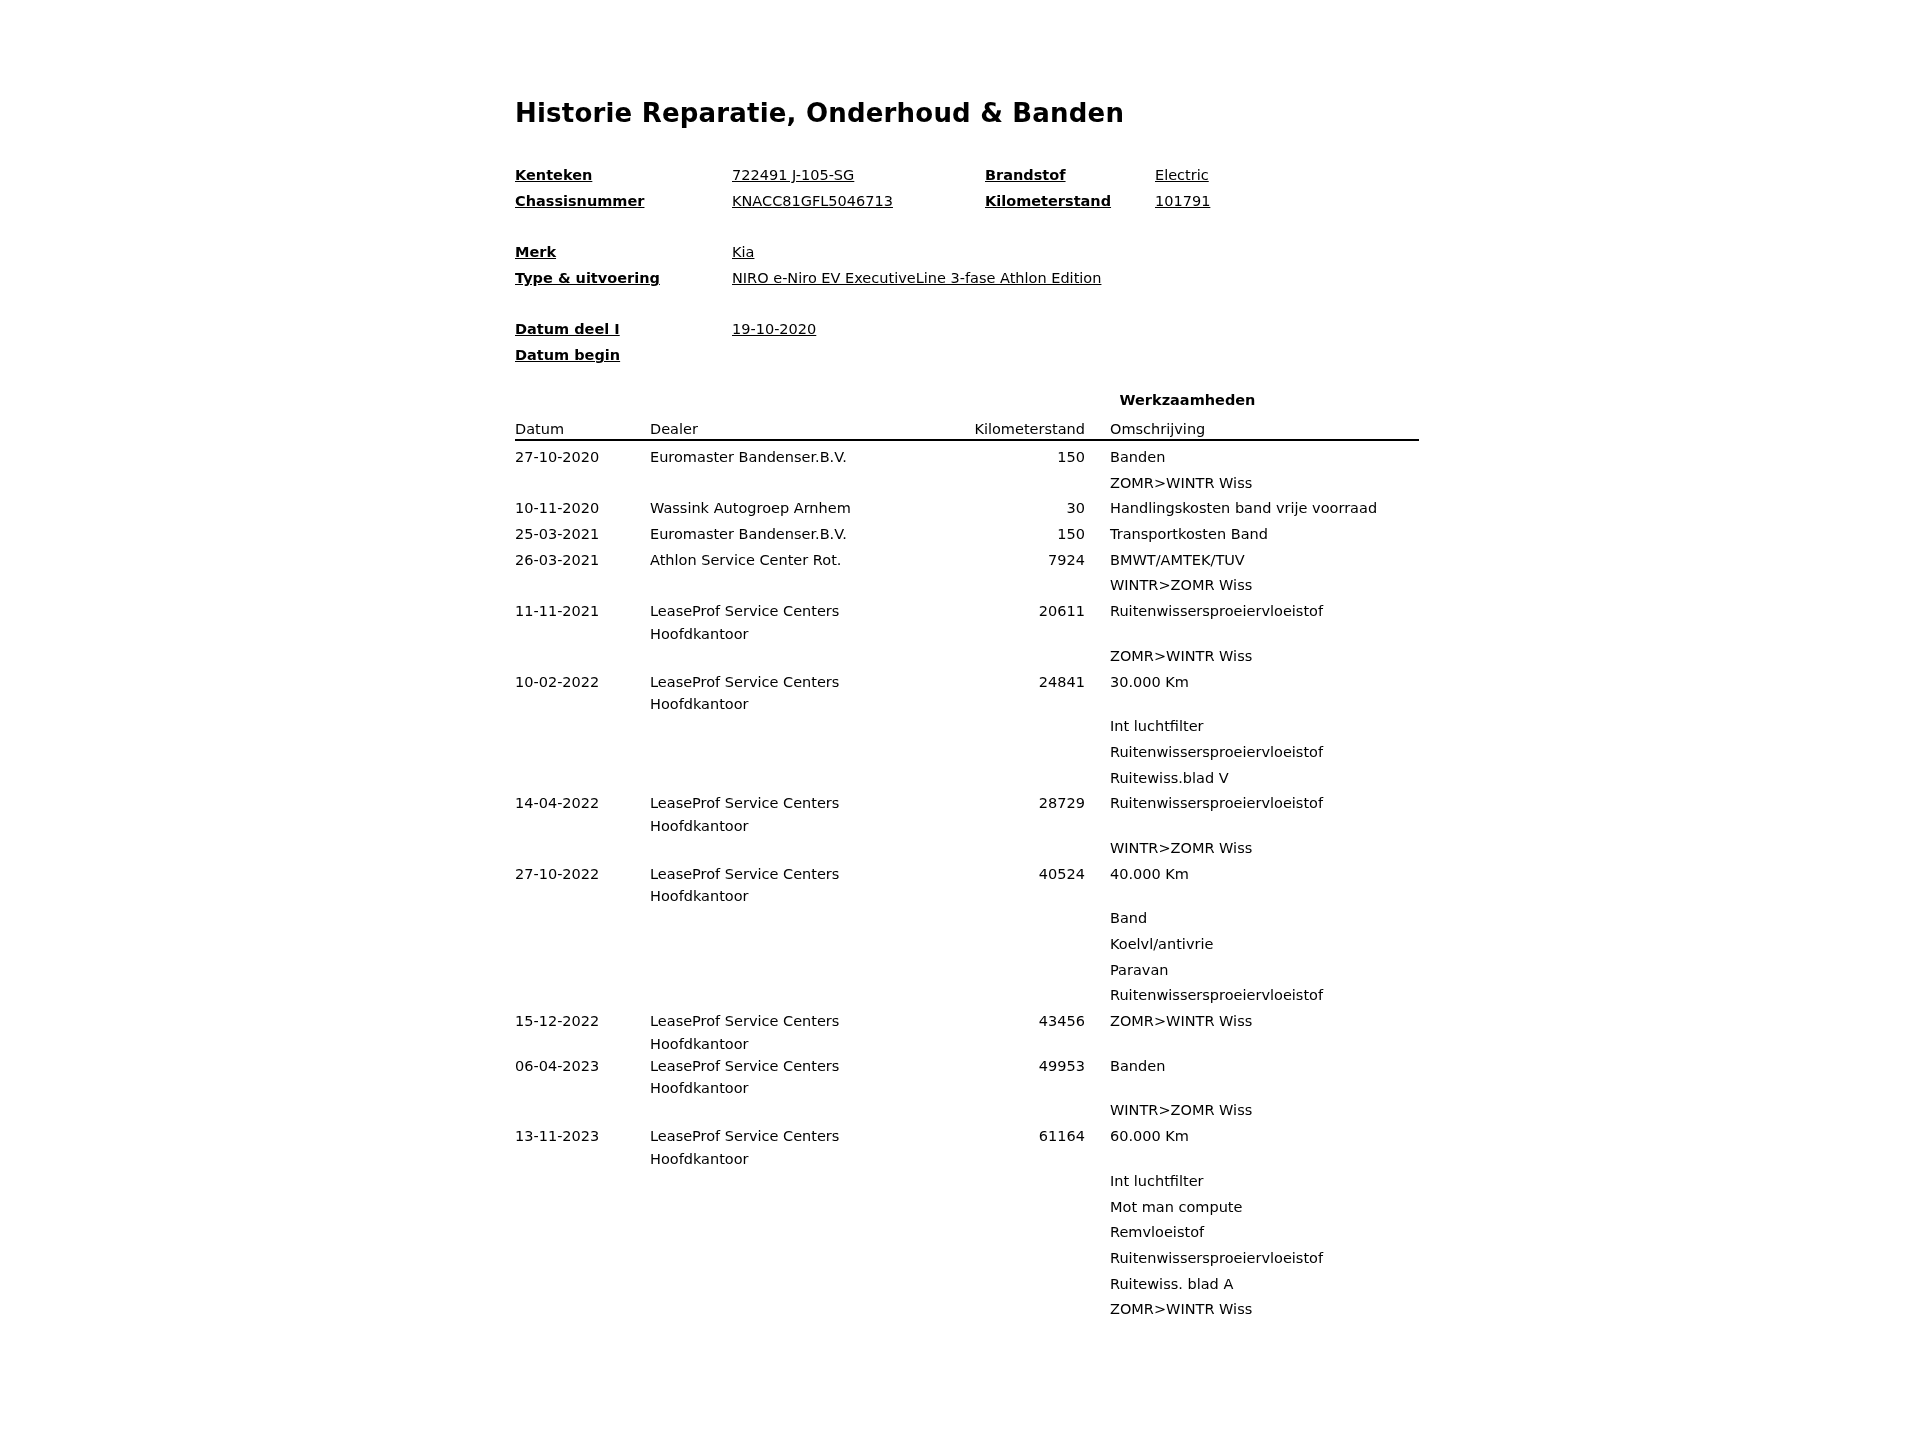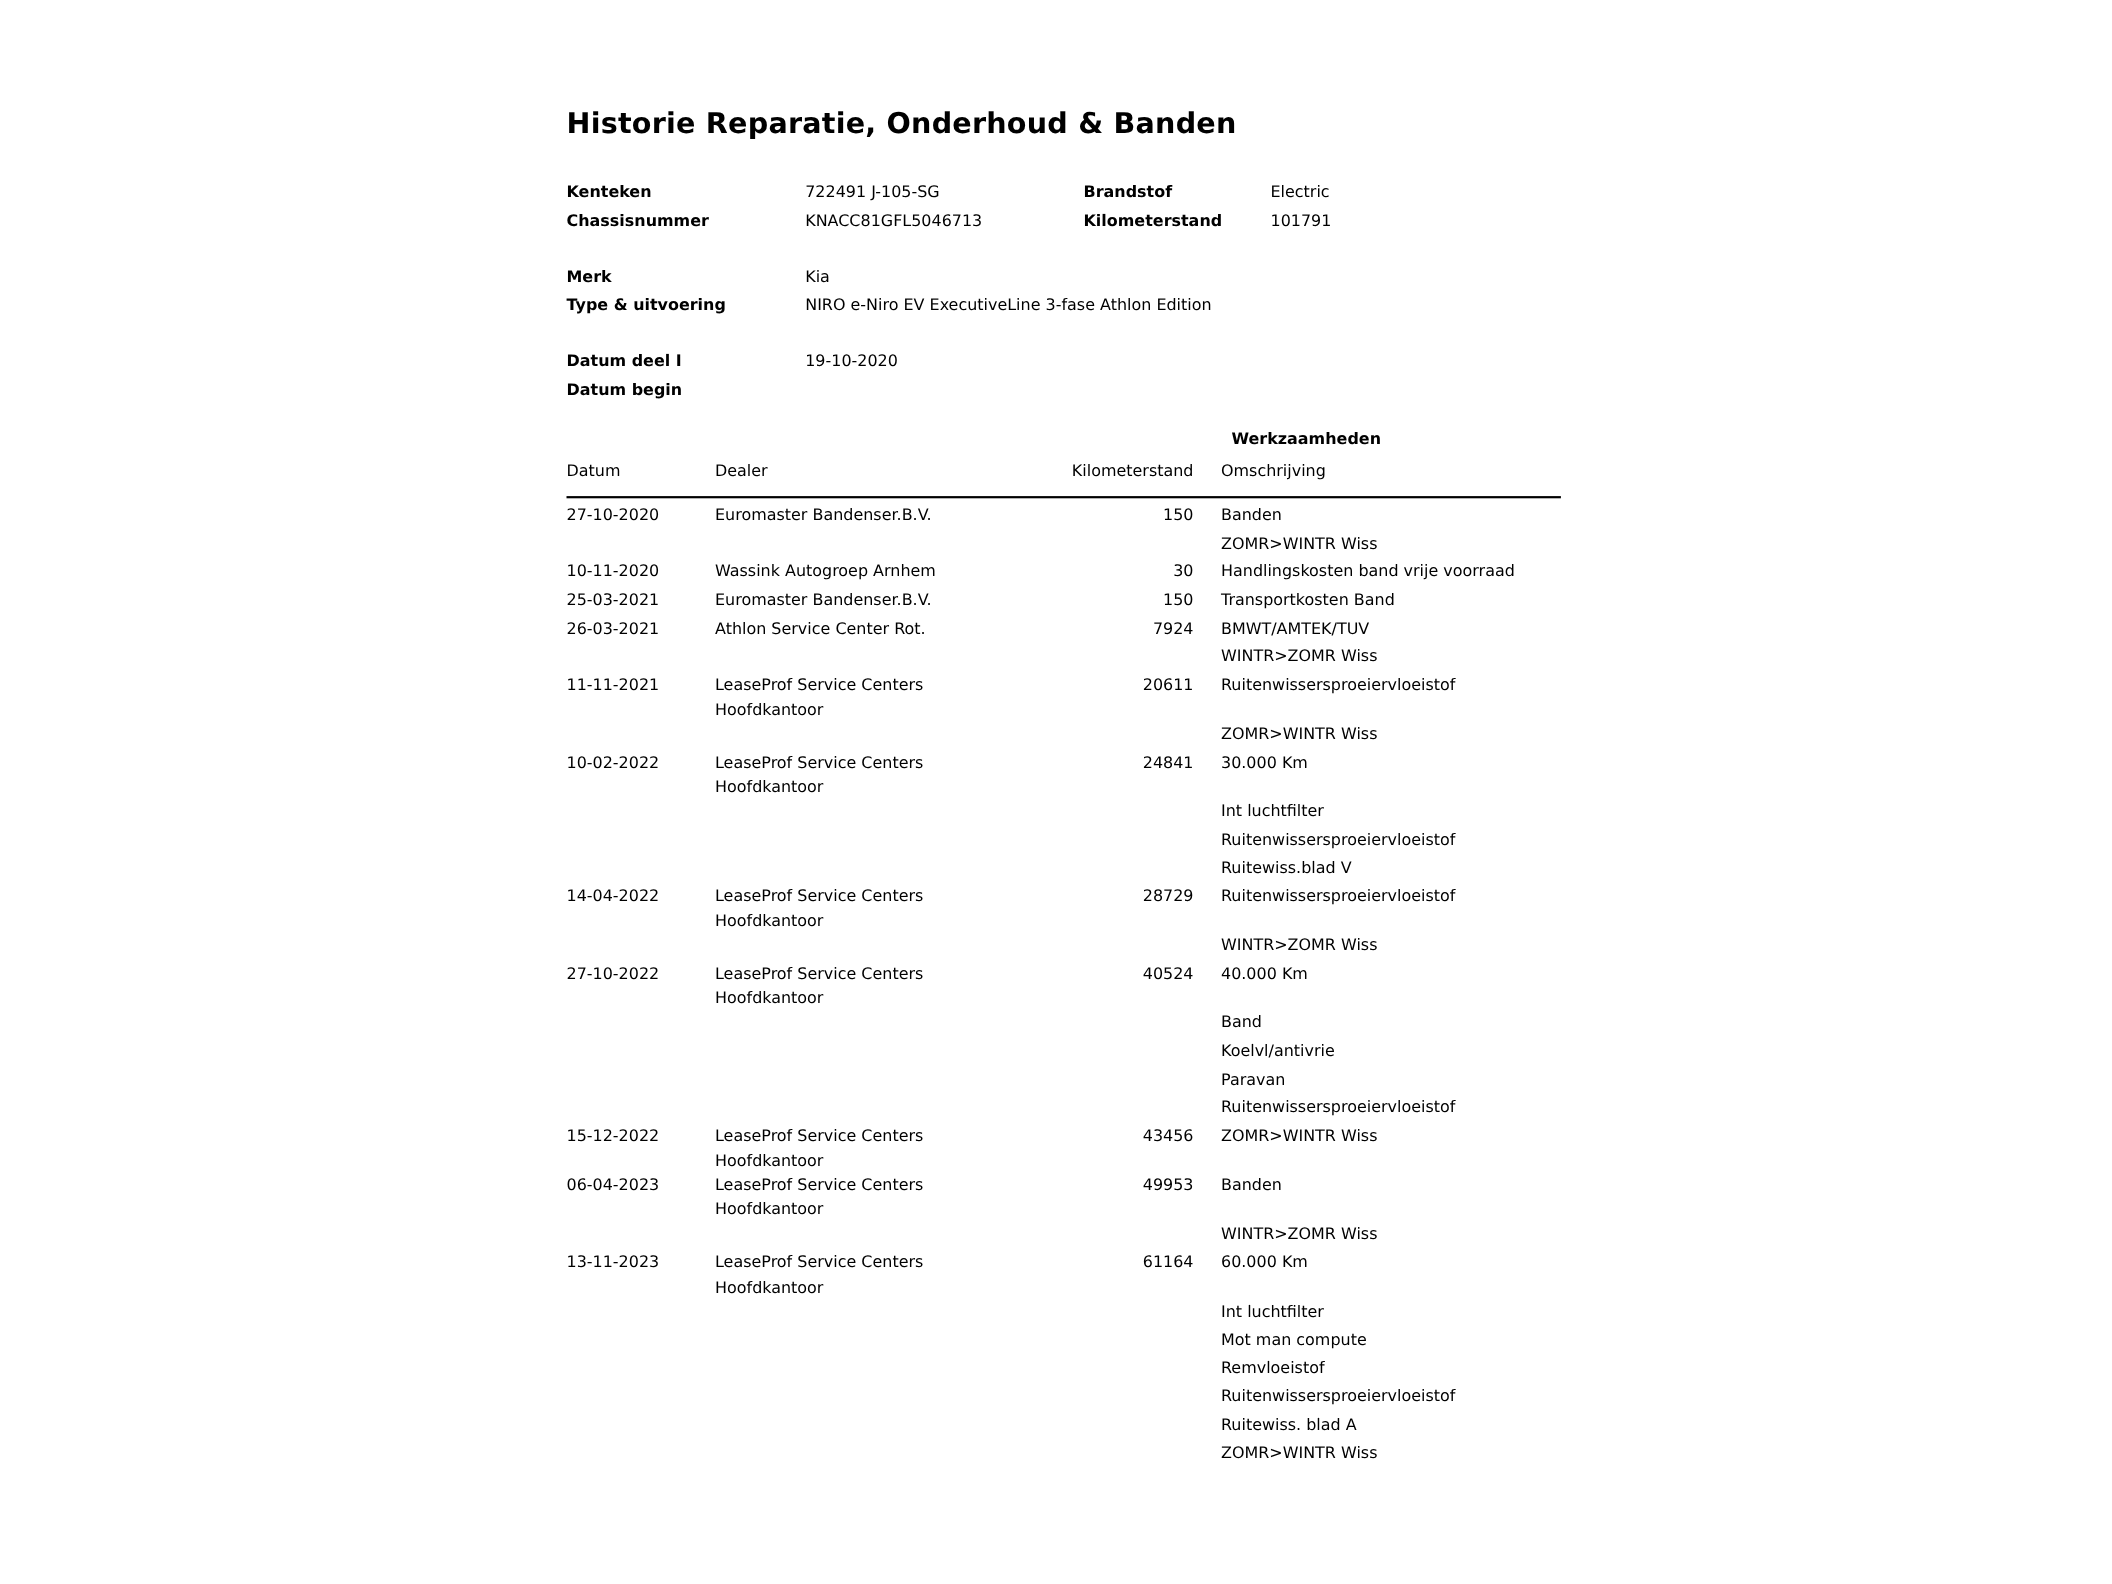--- a/index.html
+++ b/index.html
@@ -18,21 +18,21 @@
     height: 1440px;
     padding: 100px 60px 0 515px;
   }
   .doc-title {
     margin: 0;
     font-size: 26px;
     font-weight: bold;
     letter-spacing: 0.2px;
     line-height: 27px;
   }
-  .info-block { margin: 0; }
+  .info-block { margin: 0; text-decoration: underline; }
   .info-block.b1 { margin-top: 35px; }
   .info-block.b2 { margin-top: 25px; }
   .info-block.b3 { margin-top: 25px; }
   .info-row {
     display: flex;
     font-size: 14.5px;
     line-height: 26px;
     white-space: nowrap;
   }
   .il  { width: 217px; font-weight: bold; }
@@ -43,21 +43,21 @@
     margin: 19px 0 0 0;
     font-size: 14.5px;
     font-weight: bold;
     line-height: 26px;
     text-align: center;
   }
   .wz-table { width: 904px; margin-top: 6px; font-size: 14.5px; }
   .thead {
     display: flex;
     line-height: 20px;
-    padding-bottom: 12px;
+    padding-bottom: 0;
     border-bottom: 2px solid #000000;
     white-space: nowrap;
   }
   .entries { margin-top: 4px; }
   .entry { display: flex; }
   .c-date   { width: 135px; }
   .c-dealer { width: 215px; }
   .c-km     { width: 220px; text-align: right; }
   .c-desc   { flex: 1; margin-left: 25px; }
   .cell { white-space: nowrap; }

